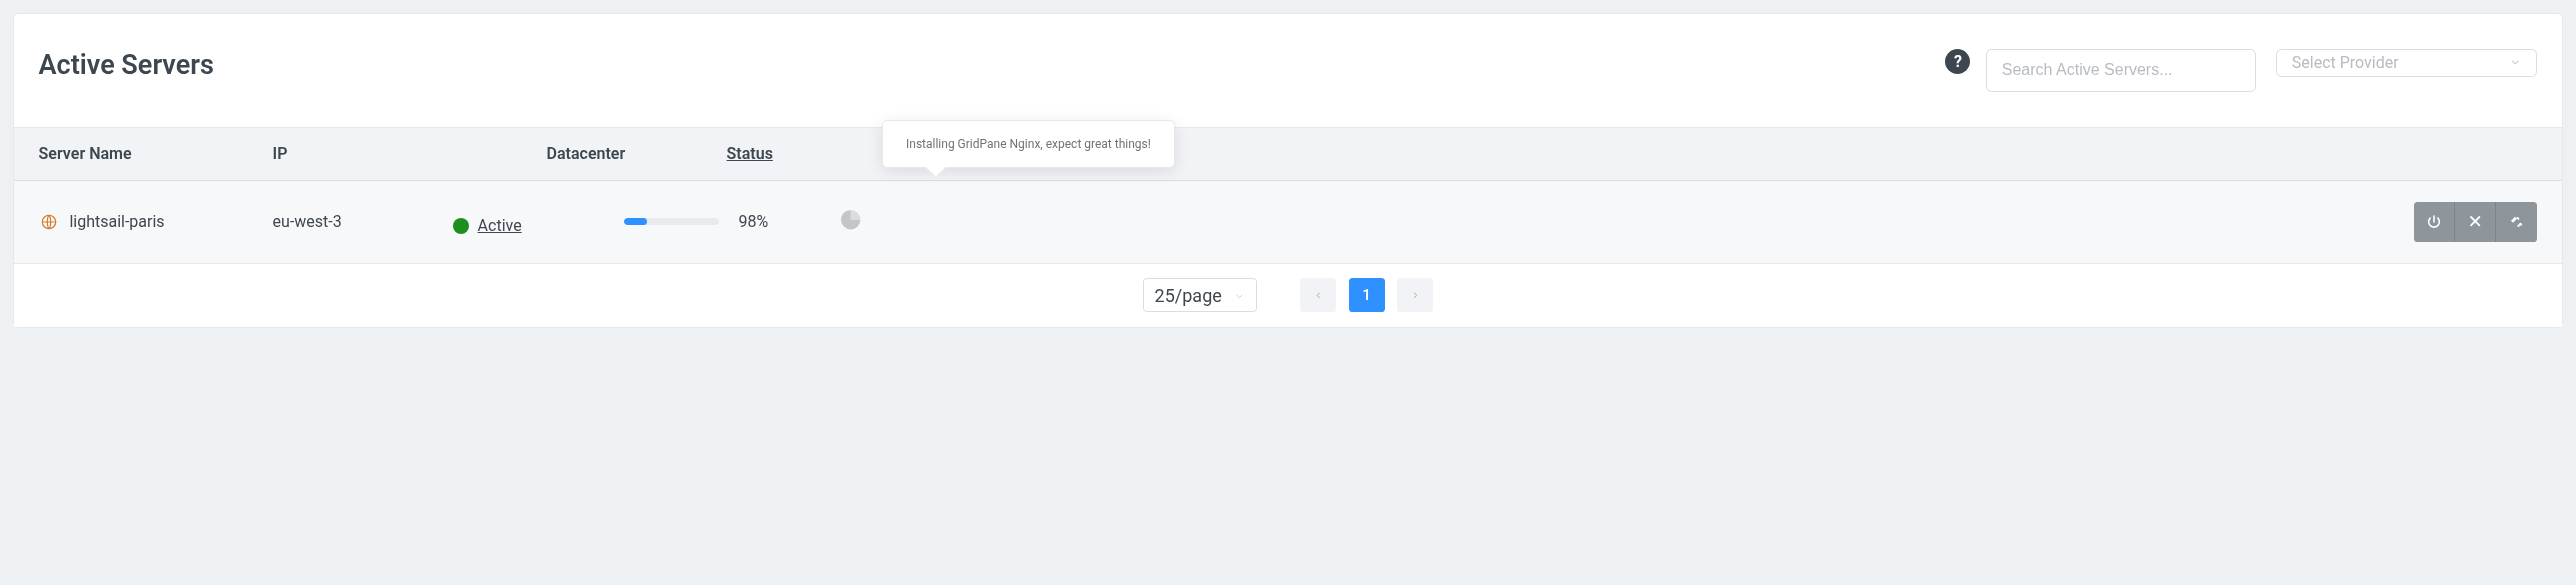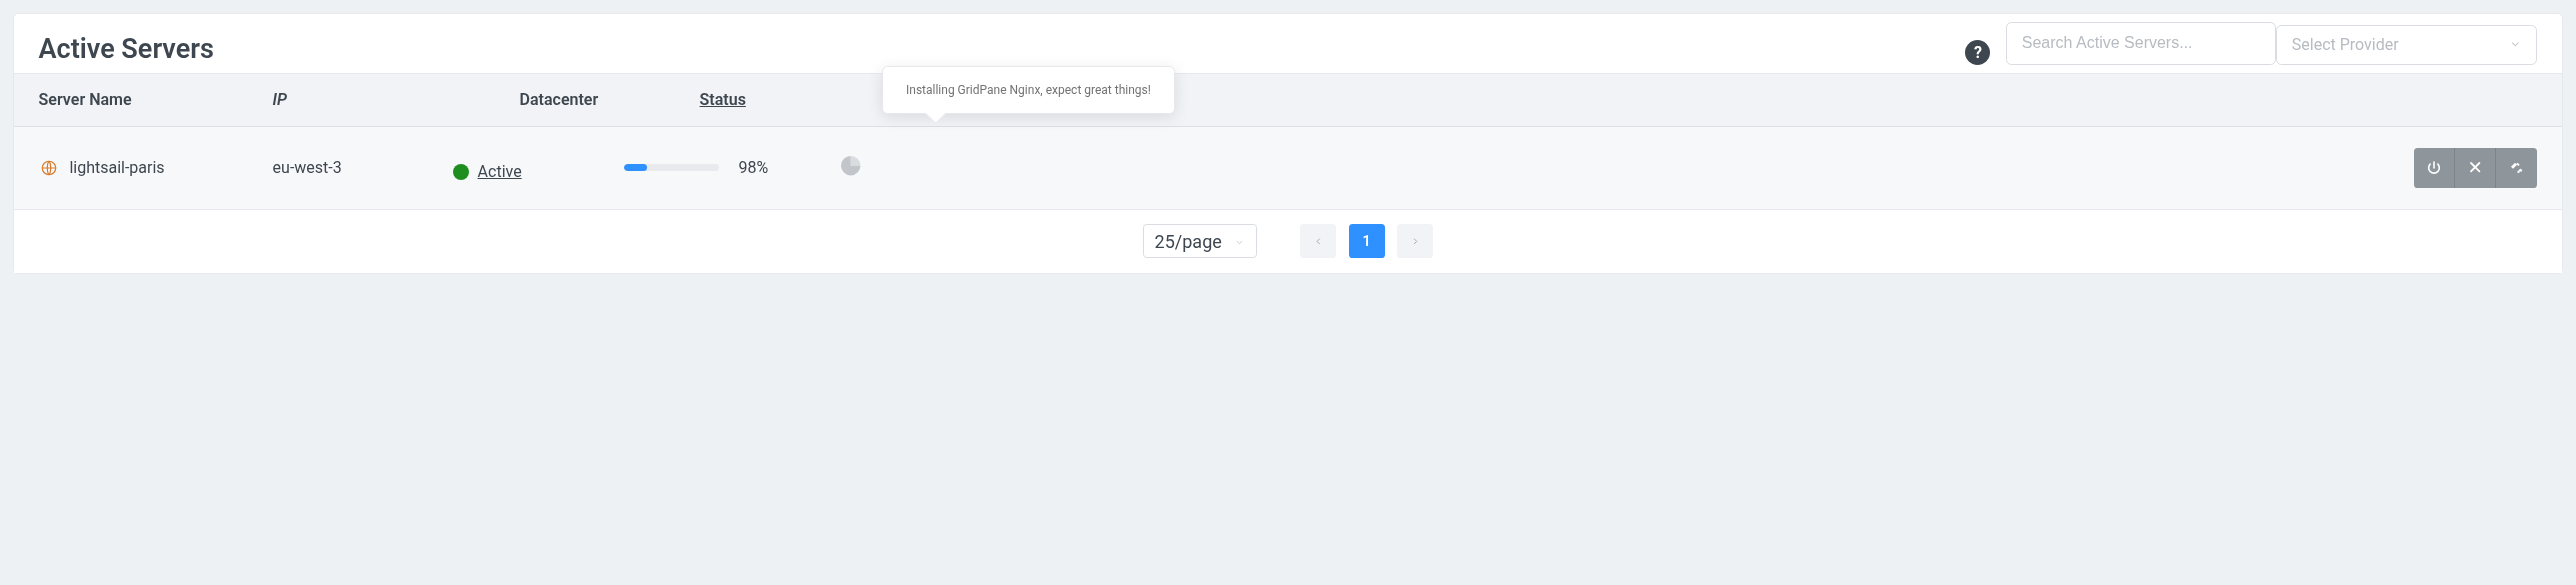--- a/index.html
+++ b/index.html
@@ -11,22 +11,22 @@
     padding: 12.6px;
   }
   .card {
     background: #ffffff;
     border: 0.9px solid #e6e8eb;
     border-radius: 5.4px;
     overflow: visible;
   }
   .card-header {
     display: flex;
-    align-items: flex-end;
-    padding: 8px 25px;
+    align-items: flex-start;
+    padding: 35px 25px;
   }
   .title {
     font-size: 27px;
     font-weight: 600;
     color: #3e4750;
     flex: 1;
   }
   .help-badge {
     width: 25px; height: 25px;
     border-radius: 50%;
@@ -38,25 +38,26 @@
     cursor: pointer;
   }
   .search-input {
     width: 270px;
     height: 43px;
     border: 0.9px solid #d9dde1;
     border-radius: 5.4px;
     padding: 0 14.4px;
     font-size: 16px;
     color: #3e4750;
+    margin-right: 20px;
   }
   .search-input::placeholder { color: #b7bcc2; }
   .select-provider {
     width: 261px;
-    height: 40px;
+    height: 28px;
     border: 0.9px solid #d9dde1;
     border-radius: 5.4px;
     padding: 0 14.4px;
     font-size: 16px;
     color: #b7bcc2;
     display: flex;
     align-items: center;
     justify-content: space-between;
     cursor: pointer;
     background: #fff;
@@ -69,21 +70,21 @@
     display: flex;
     align-items: center;
     padding: 0 25px;
     height: 54px;
     font-size: 16px;
     font-weight: 600;
     color: #3e4750;
     position: relative;
   }
   .col-server   { width: 234px; }
-  .col-ip       { width: 247px; font-style: italic; }
+  .col-ip       { width: 274px; }
   .col-dc       { width: 180px; }
   .col-status   { width: 171px; text-decoration: underline; }
   .col-progress { width: 216px; display:flex; align-items:center; }
   .col-chart    { width: 180px; display:flex; align-items:center; }
   .col-actions  { flex:1; display:flex; justify-content:flex-end; align-items:center; gap:0; }
   .tooltip {
     position: absolute;
     top: -7.2px;
     left: 868px;
     background: #ffffff;

